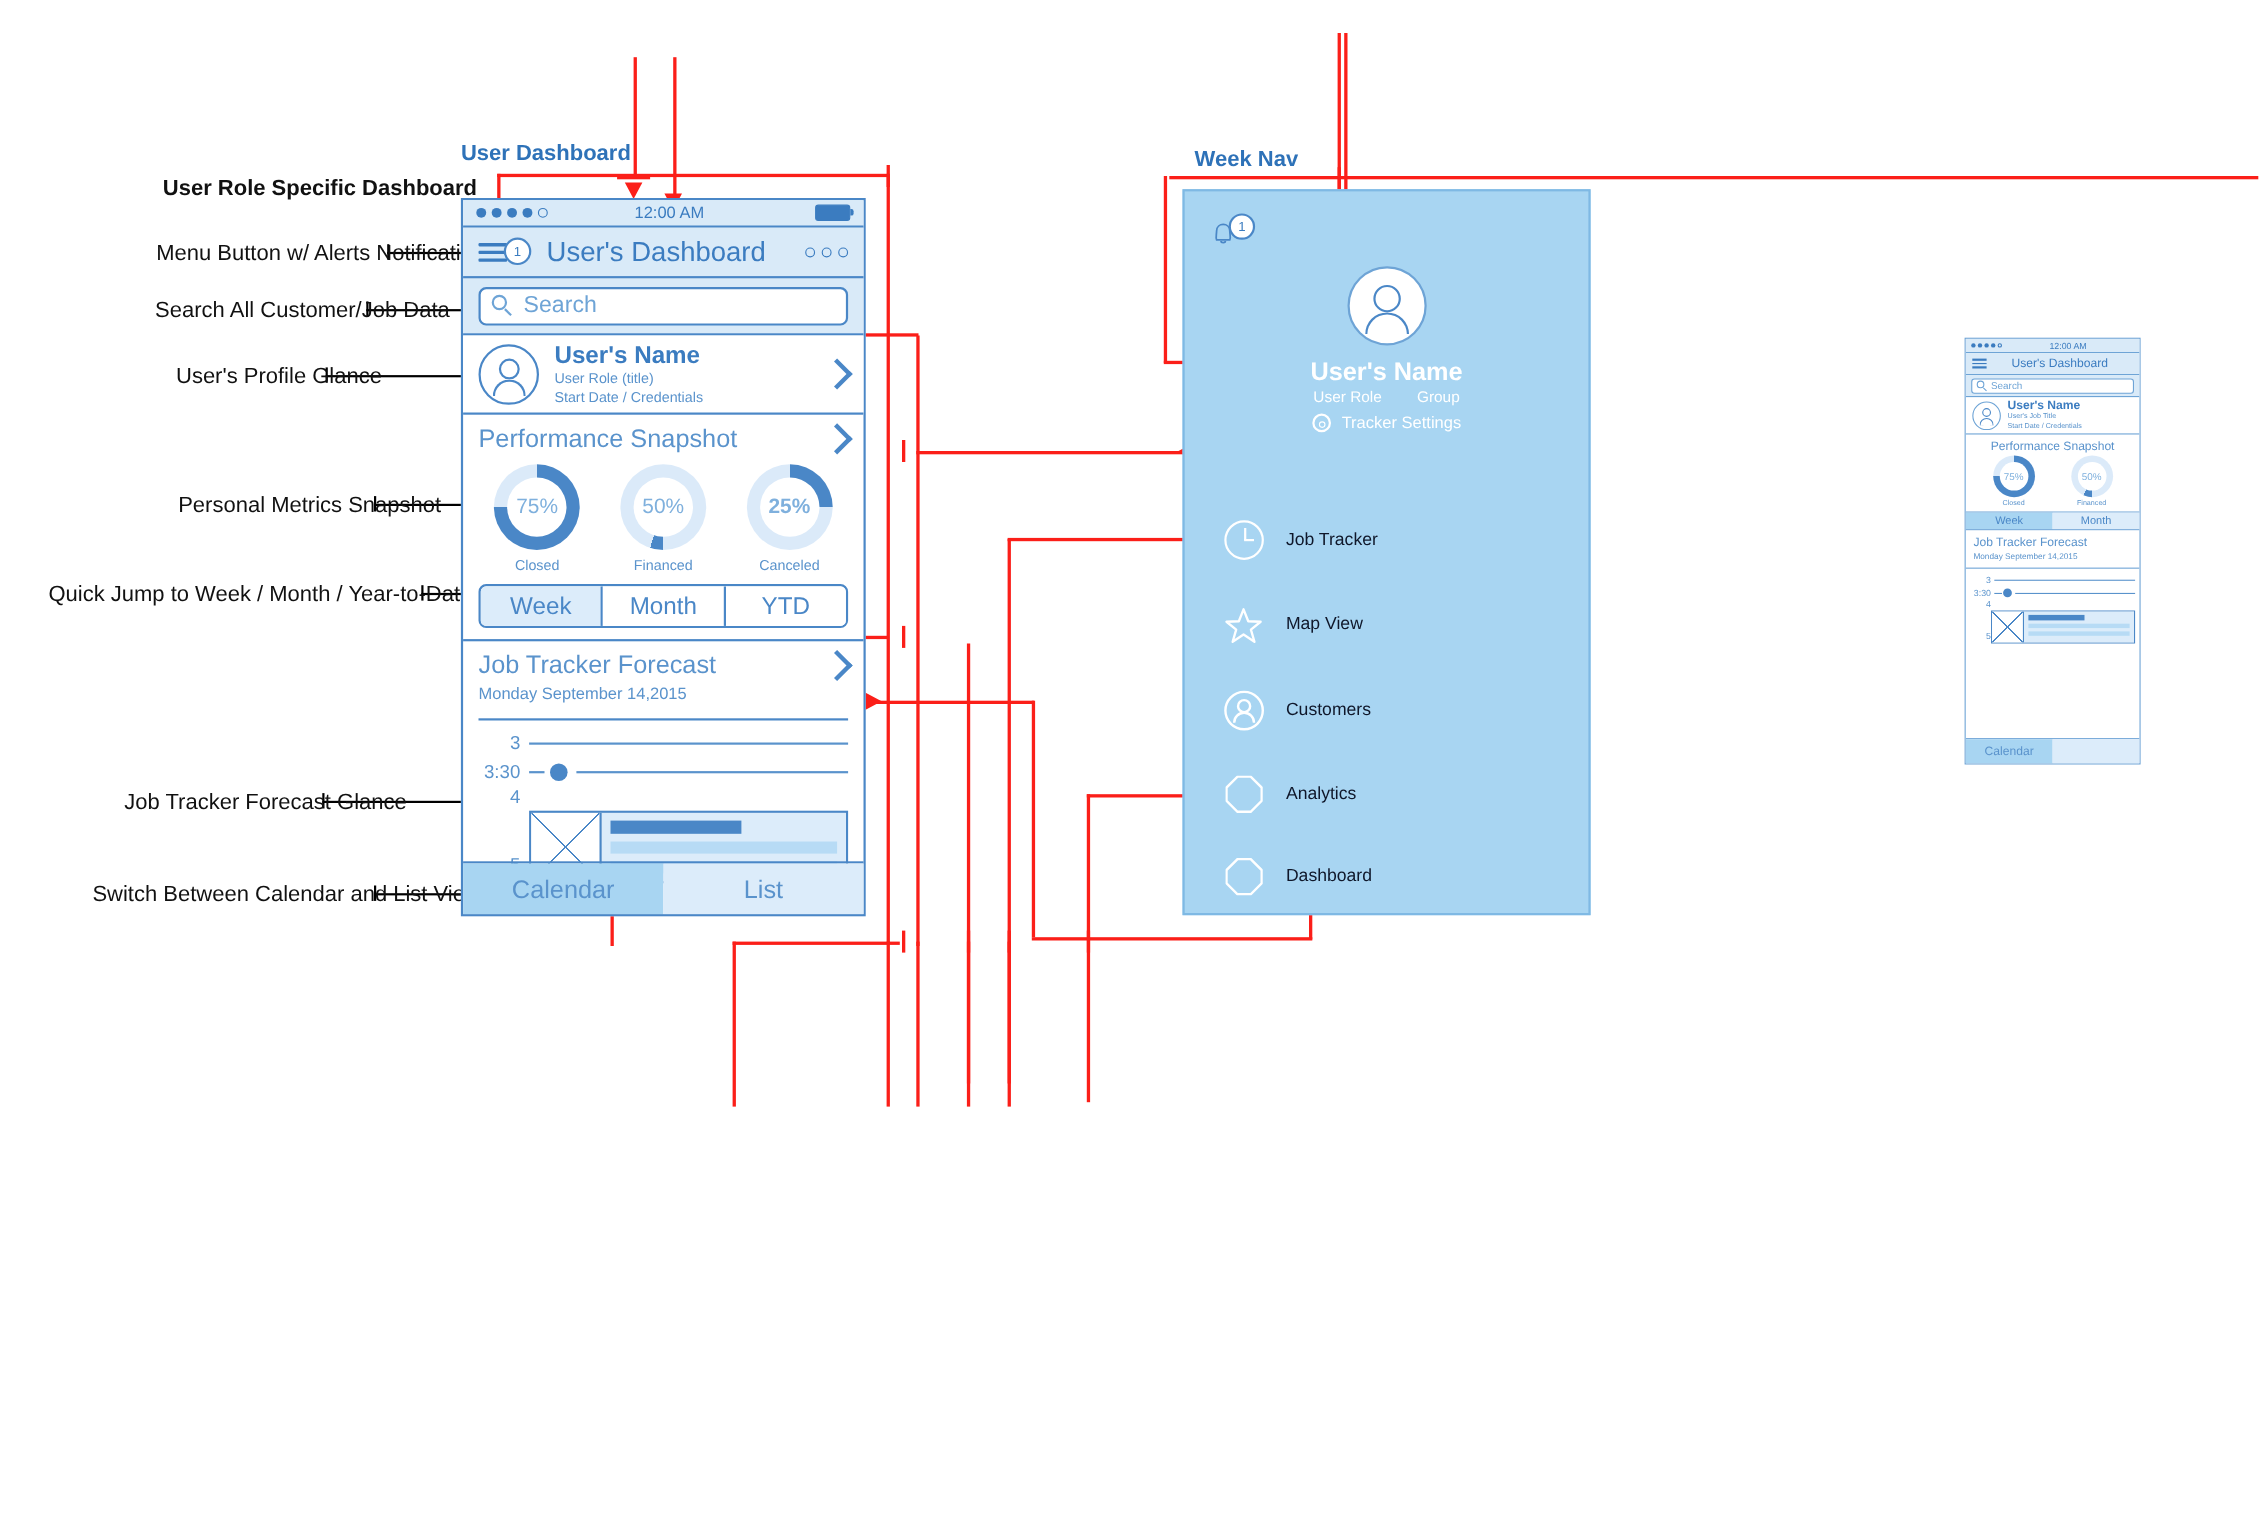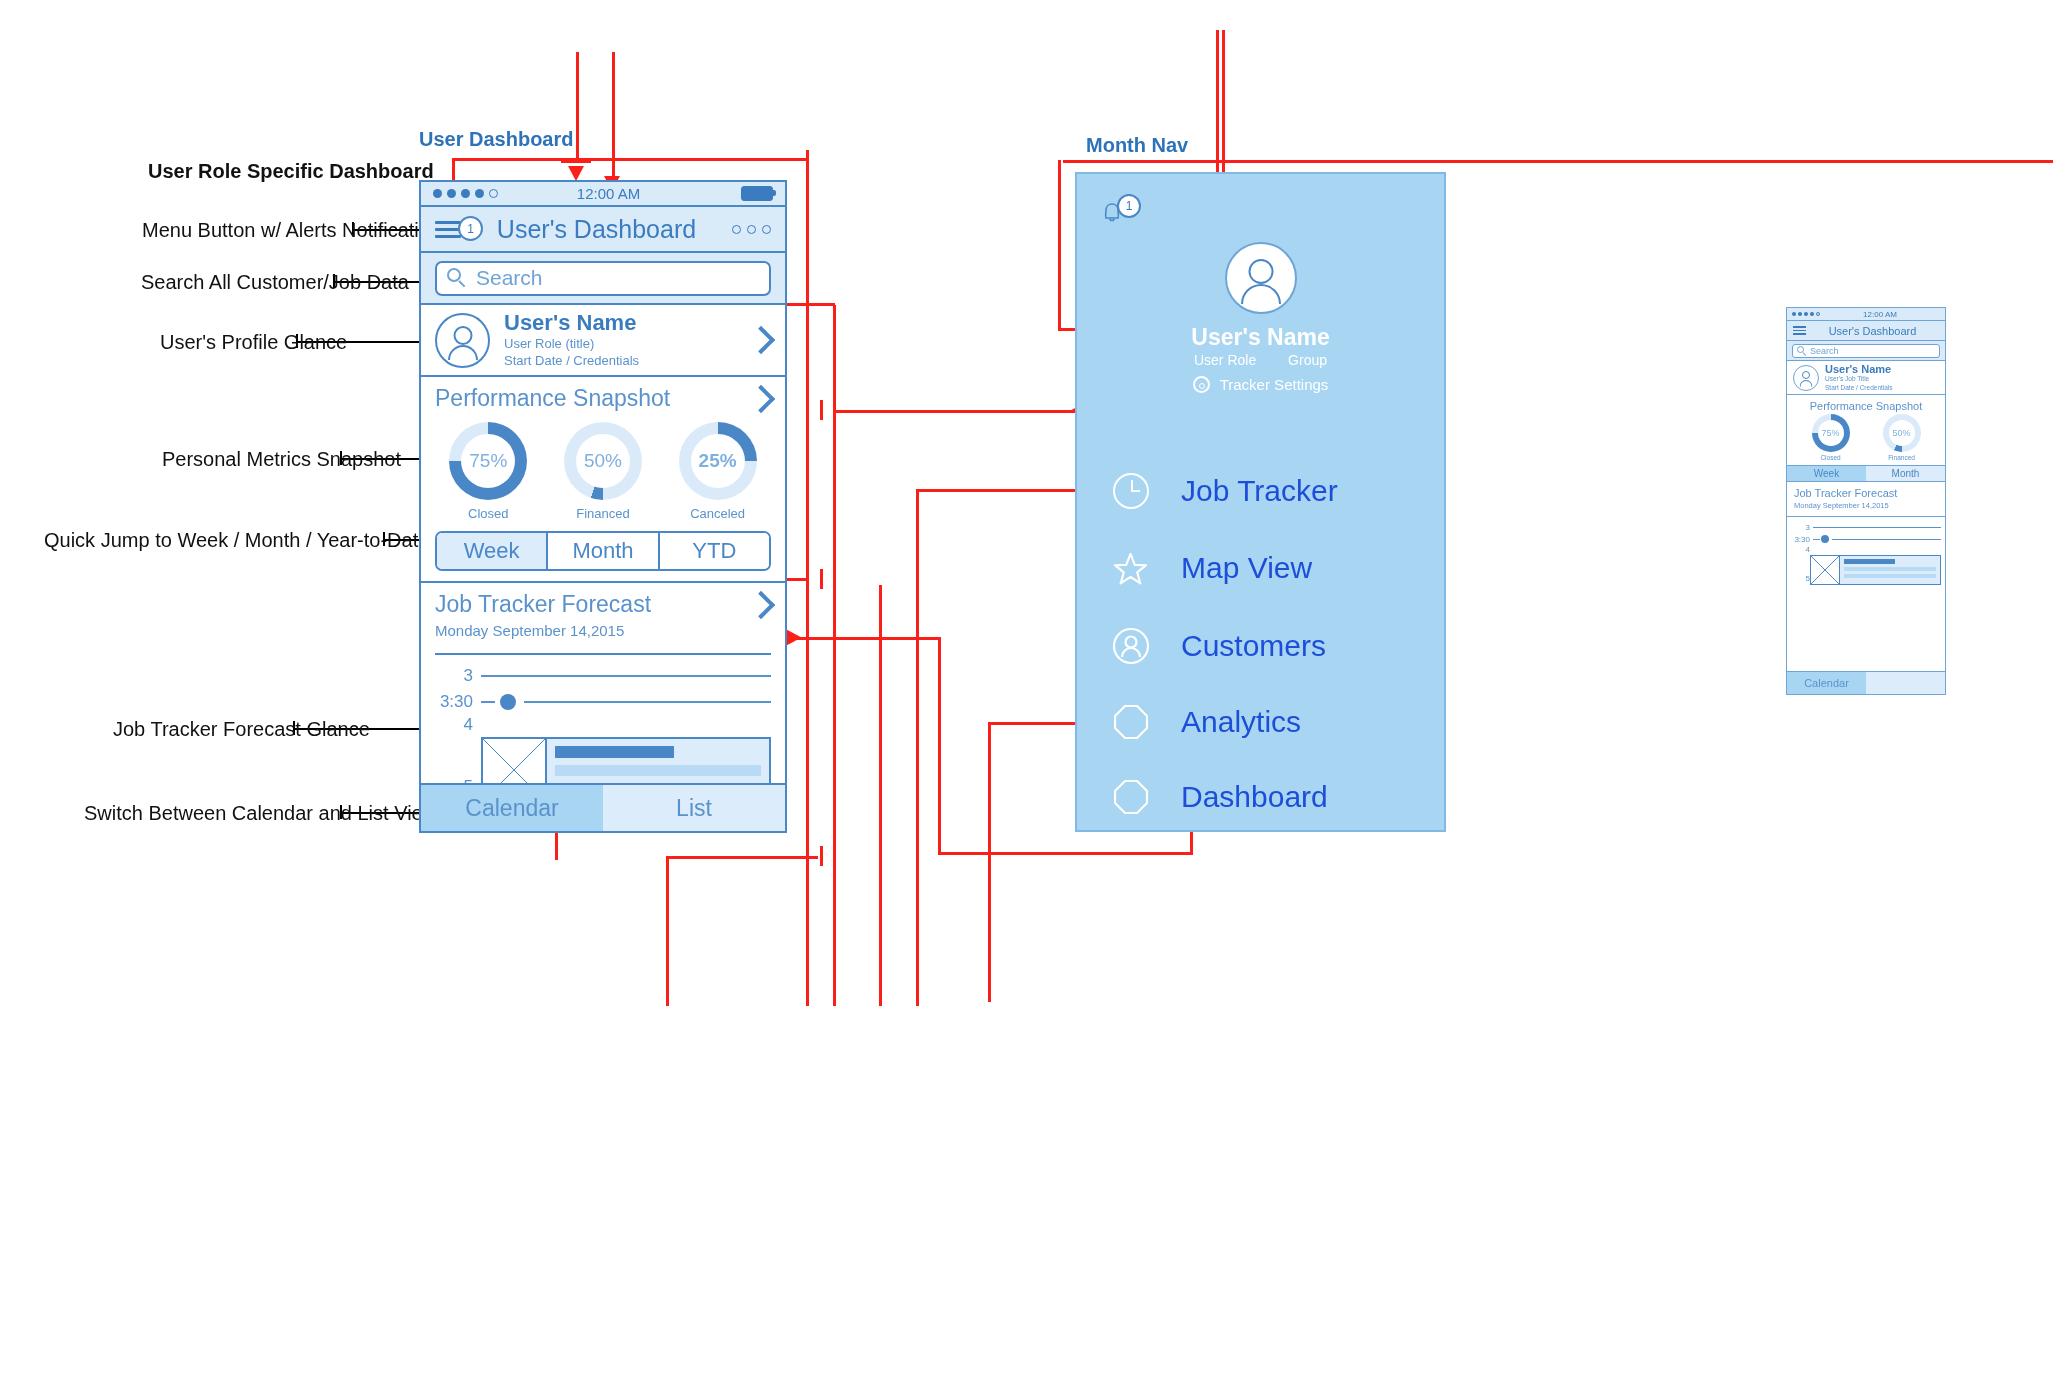--- a/index.html
+++ b/index.html
@@ -145,21 +145,21 @@
   .navname{position:absolute;left:0;right:0;top:150px;text-align:center;color:#fff;
            font-size:23px;font-weight:bold;}
   .navrole{position:absolute;left:0;right:0;top:178px;text-align:center;color:#fff;font-size:14px;}
   .navrole span{margin:0 14px;}
   .navacct{position:absolute;left:0;right:0;top:202px;text-align:center;color:#fff;font-size:15px;
            display:flex;align-items:center;justify-content:center;gap:10px;}
   .gear{width:17px;height:17px;border:2px solid #fff;border-radius:50%;box-sizing:border-box;position:relative;}
   .gear:after{content:"";position:absolute;left:4.5px;top:4.5px;width:4px;height:4px;
               border:1.6px solid #fff;border-radius:50%;}
 
-  .navitem{position:absolute;left:34px;display:flex;align-items:center;gap:30px;color:#1d4ed8;font-size:30px;}
+  .navitem{position:absolute;left:34px;display:flex;align-items:center;gap:18px;color:#0f172a;font-size:16px;}
   .nicon{width:40px;height:40px;flex:none;position:relative;}
   .ring{position:absolute;inset:2px;border:2.2px solid #fff;border-radius:50%;box-sizing:border-box;}
   .clockh{position:absolute;left:50%;top:9px;width:2.2px;height:11px;background:#fff;}
   .clockm{position:absolute;left:50%;top:19px;width:9px;height:2.2px;background:#fff;}
   .star{position:absolute;left:2px;top:4px;width:35px;height:33px;}
   .oct{position:absolute;left:3px;top:3px;width:34px;height:34px;}
 
   
   .mini{position:absolute;left:1786px;top:307px;width:160px;height:388px;background:#fff;
         border:1.5px solid #6ea4d6;box-sizing:border-box;overflow:hidden;}
@@ -332,21 +332,21 @@
     <div class="arrowhead" style="left:479px;top:720px;"></div>
 
     <div class="leadcap" style="left:340px;top:805px;height:14px;"></div>
     <div class="lead" style="left:340px;top:812px;width:84px;"></div>
     <div class="arrowhead" style="left:420px;top:804px;"></div>
   </div>
 
   <div class="anno bold" style="left:148px;top:160px;">User Role Specific Dashboard</div>
 
   <div class="sectitle" style="left:419px;top:128px;">User Dashboard</div>
-  <div class="sectitle" style="left:1086px;top:134px;">Month Nav</div>
+  <div class="sectitle" style="left:1086px;top:134px;">Week Nav</div>
 
   <div class="anno" style="left:142px;top:219px;">Menu Button w/ Alerts Notification</div>
   <div class="anno" style="left:141px;top:271px;">Search All Customer/Job Data</div>
   <div class="anno" style="left:160px;top:331px;">User's Profile Glance</div>
   <div class="anno" style="left:162px;top:448px;">Personal Metrics Snapshot</div>
   <div class="anno" style="left:44px;top:529px;">Quick Jump to Week / Month / Year-to-Date Snapshots</div>
   <div class="anno" style="left:113px;top:718px;">Job Tracker Forecast Glance</div>
   <div class="anno" style="left:84px;top:802px;">Switch Between Calendar and List Views</div>
 
   <div class="phone">

